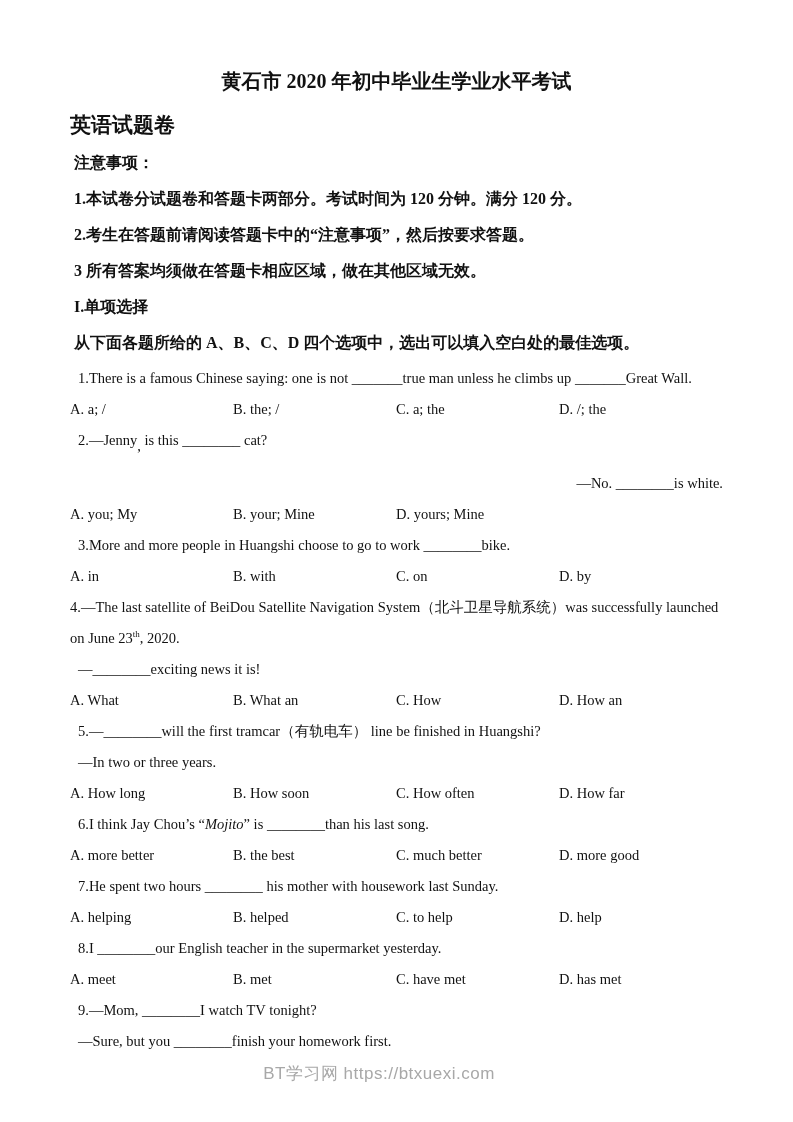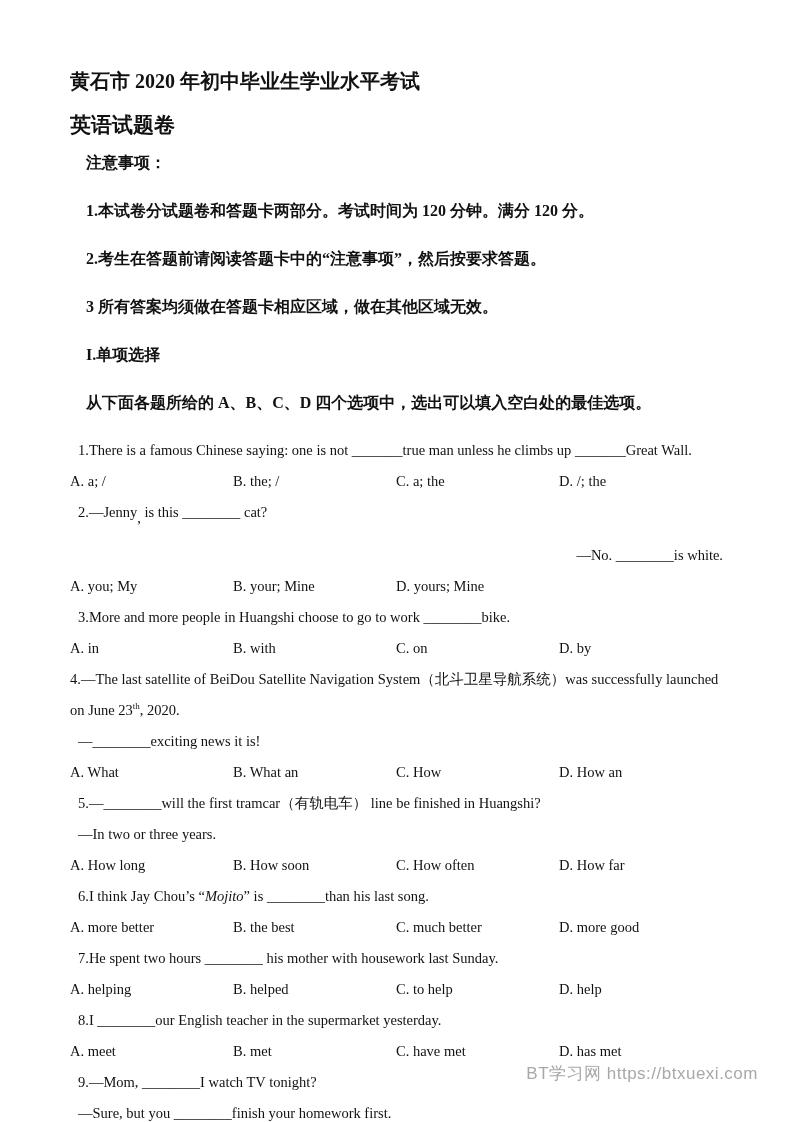--- a/index.html
+++ b/index.html
@@ -14,37 +14,37 @@
     font-family: "Liberation Serif", serif;
     color: #111111;
     overflow: hidden;
   }
   .page {
     padding: 70px 70px 0 70px;
   }
   .title {
     font-size: 20px;
     font-weight: bold;
-    text-align: left;
+    text-align: center;
     margin: 0;
     line-height: 22px;
     font-family: "Liberation Serif", serif;
   }
   .subtitle {
     font-size: 21px;
     font-weight: bold;
     text-align: left;
     margin: 21px 0 4px 0;
     line-height: 24px;
   }
   .cn-line {
     font-size: 16px;
     font-weight: bold;
     line-height: 32px;
-    margin: 16px;
+    margin: 4px;
     font-family: "Liberation Serif", serif;
   }
   .cn-line.first {
     margin-top: 10px;
   }
   .stem {
     font-size: 14.5px;
     line-height: 31px;
     margin: 0;
     font-family: "Liberation Serif", serif;
@@ -72,21 +72,21 @@
   }
   sup {
     font-size: 9px;
     line-height: 0;
   }
   .footer {
     position: absolute;
     top: 1062px;
     left: 0;
     width: 758px;
-    text-align: right;
+    text-align: center;
     font-family: "Liberation Sans", sans-serif;
     font-size: 17px;
     color: #a8a8a8;
     letter-spacing: 0.5px;
   }
 </style>
 </head>
 <body>
 
 <div class="page">

